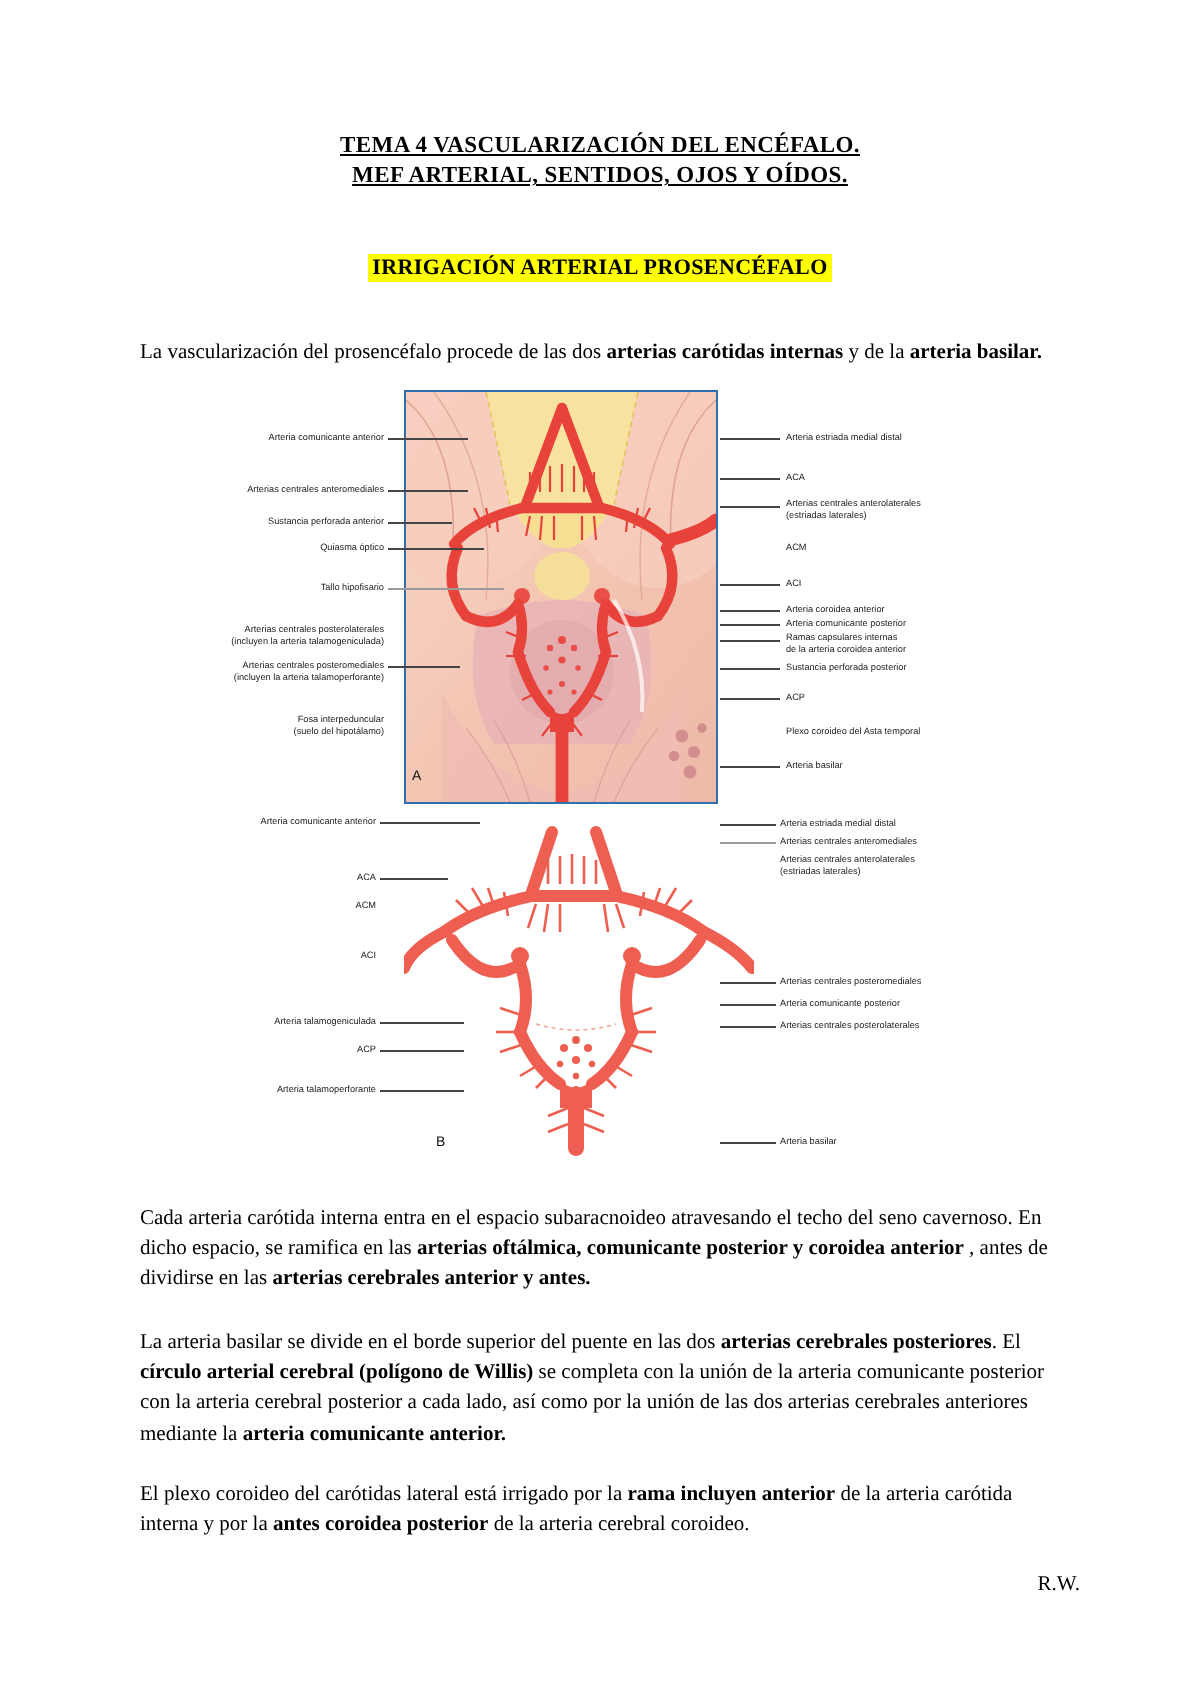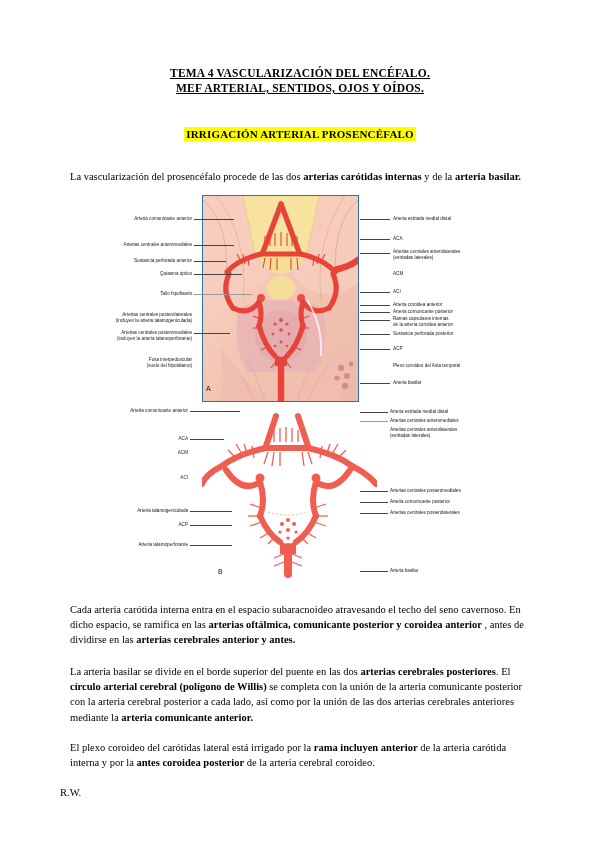--- a/index.html
+++ b/index.html
@@ -65,20 +65,21 @@
   #para-intro { top: 169px; }
   #para-carotida { top: 602px; }
   #para-basilar { top: 664px; }
   #para-plexo { top: 740px; }
 
   .footer {
     position: absolute;
     left: 60px;
     top: 786px;
     width: 480px;
+    text-align: right;
     font-size: 10.5px;
     line-height: 14px;
   }
 
   
   .figure {
     position: absolute;
   }
   #figure-a { left: 60px; top: 195px; width: 480px; height: 212px; }
   #figure-b { left: 60px; top: 408px; width: 480px; height: 182px; }

